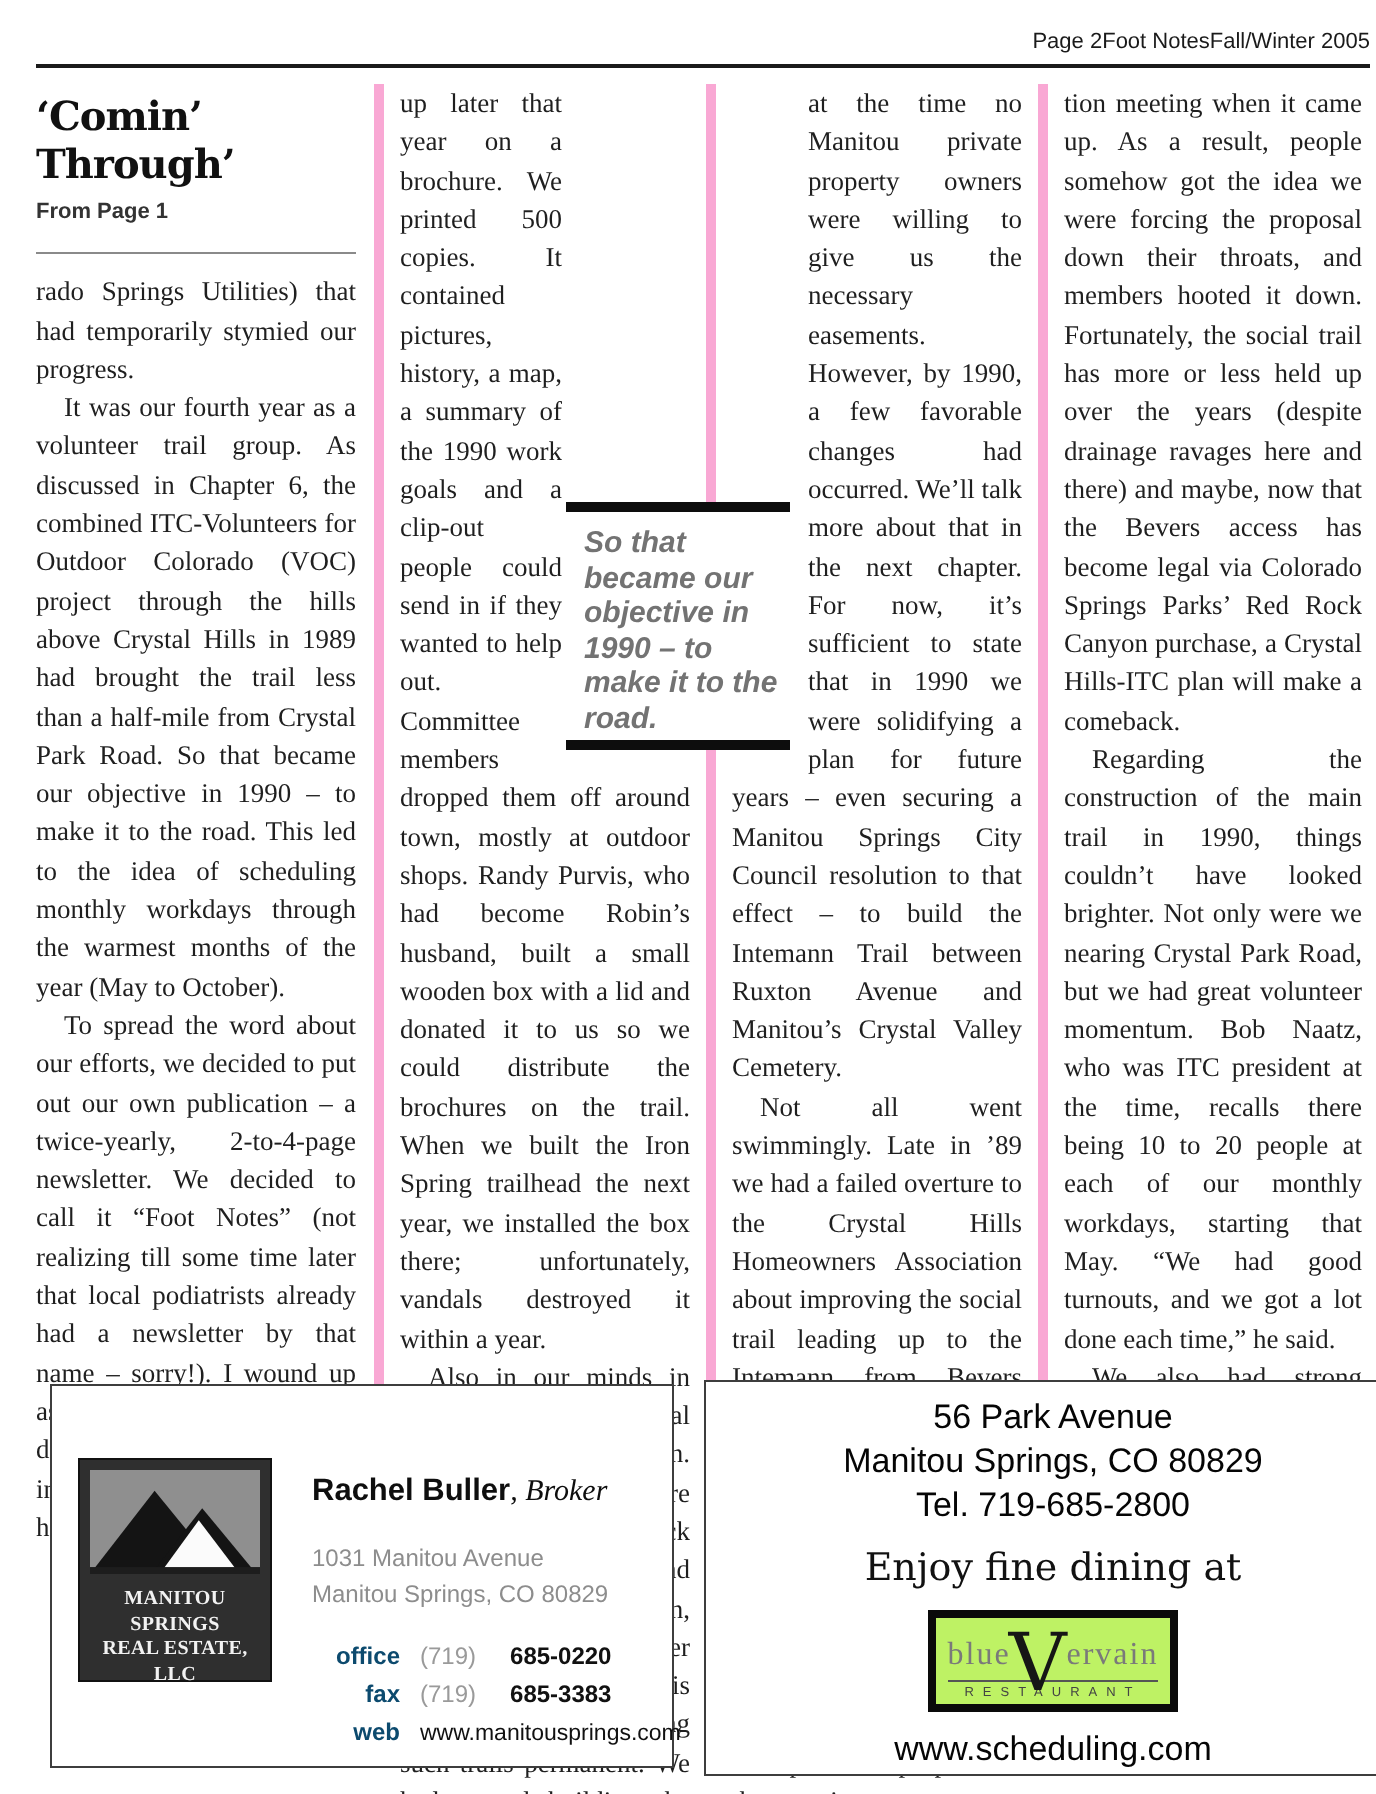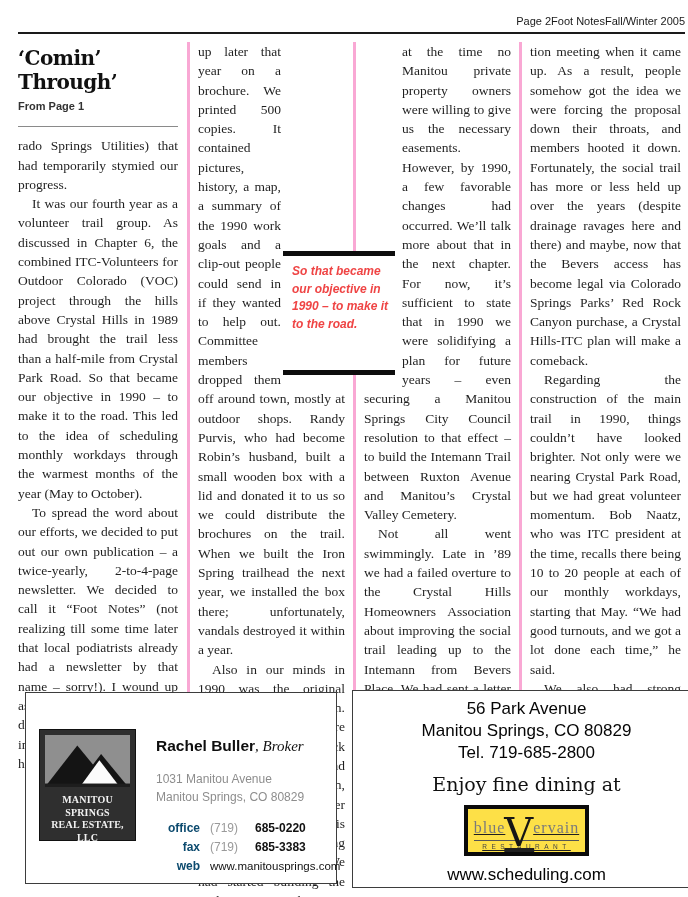--- a/index.html
+++ b/index.html
@@ -29,21 +29,21 @@
     display:flex;
   }
   .col {
     box-sizing:border-box;
     font-size:13.5px; line-height:19.3px;
     text-align:justify;
   }
   .col p { margin:0; text-indent:14px; }
   .col p.cont { text-indent:0; }
   .col1 { width:169px; padding-right:9px; }
-  .col2, .col3, .col4 { width:166px; border-left:3px solid #f9a8d4; padding:0 8px; }
+  .col2, .col3, .col4 { width:166px; border-left:5px solid #f9a8d4; padding:0 8px; }
   .col4 { padding-right:4px; }
 
   .headline {
     font-family:"DejaVu Serif", serif;
     font-weight:bold; font-size:20px; line-height:24px;
     letter-spacing:-0.5px; color:#111;
     margin:4px 0 0 0;
   }
   .fromline {
     font-family:"Liberation Sans", sans-serif;
@@ -54,21 +54,21 @@
 
   
   .pullquote {
     position:absolute; left:283px; top:251px; width:112px; height:124px;
     box-sizing:border-box;
     background:#ffffff; z-index:5;
     border-top:5px solid #0d0d0d; border-bottom:5px solid #0d0d0d;
     padding:7px 2px 0 9px;
     font-family:"Liberation Sans", sans-serif;
     font-weight:bold; font-style:italic;
-    font-size:12px; line-height:17.5px; color:#ef4444;
+    font-size:15px; line-height:17.5px; color:#737373;
     text-align:left; overflow:hidden;
   }
   .pq-spacer-r { float:right; width:64px; height:124px; margin-top:209px; }
   .pq-spacer-l { float:left;  width:38px; height:124px; margin-top:209px; }
 
   .continued {
     font-family:"Liberation Sans", sans-serif;
     font-weight:bold; font-size:12.5px; color:#111;
     text-align:center; margin-top:16px; text-indent:0 !important;
   }
@@ -107,23 +107,22 @@
   .ad-bv {
     position:absolute; left:352px; top:690px; width:349px; height:198px;
     box-sizing:border-box; border:1px solid #3d3d3d; background:#fff;
     text-align:center; font-family:"Liberation Sans", sans-serif;
   }
   .bv-line { font-size:17px; line-height:22px; color:#050505; }
   .bv-line.first { margin-top:7px; }
   .bv-tag { font-family:"DejaVu Serif", serif; font-size:19px; color:#111; margin-top:9px; }
   .bv-box {
     display:inline-block; margin-top:10px;
-    border:4px solid #0a0a0a; background:#fde047;
+    border:4px solid #0a0a0a; background:#bef264;
     padding:4px 6px 2px 6px;
-    text-decoration:underline;
   }
   .bv-main {
     display:flex; align-items:flex-end; justify-content:center; height:24px;
     font-family:"Liberation Serif", serif; color:#7a7a7a;
     font-size:16px; letter-spacing:1px;
   }
   .bv-v {
     font-family:"DejaVu Serif", serif; color:#161616;
     font-size:40px; line-height:28px;
     position:relative; top:9px; z-index:2; margin:0 -1px;

